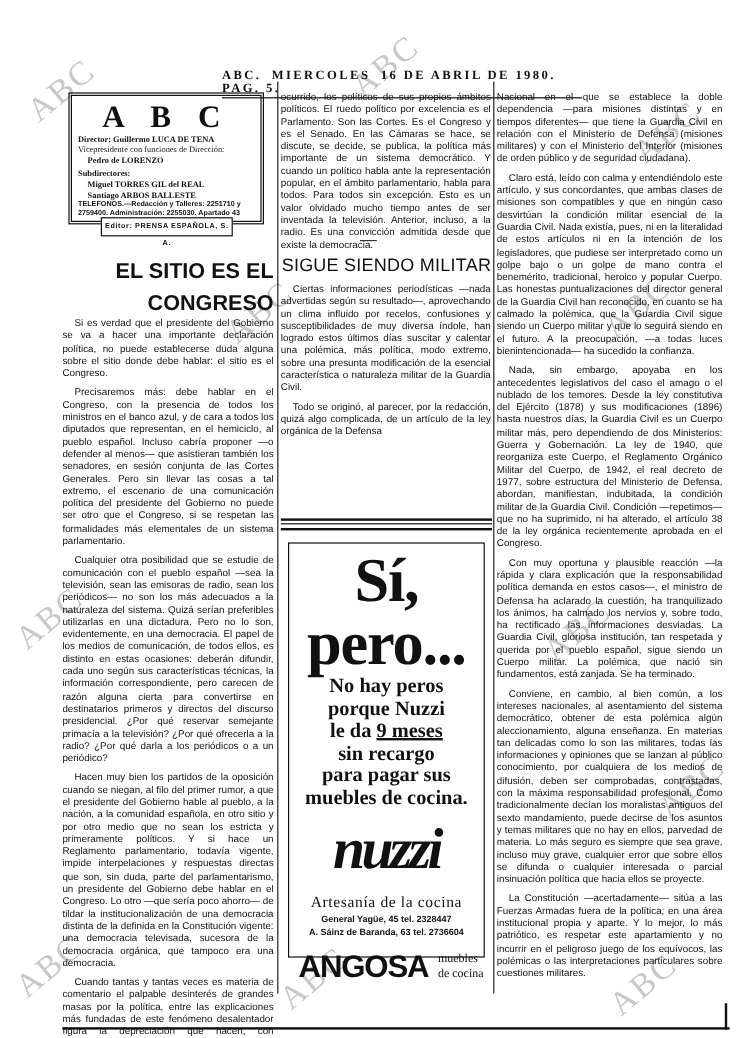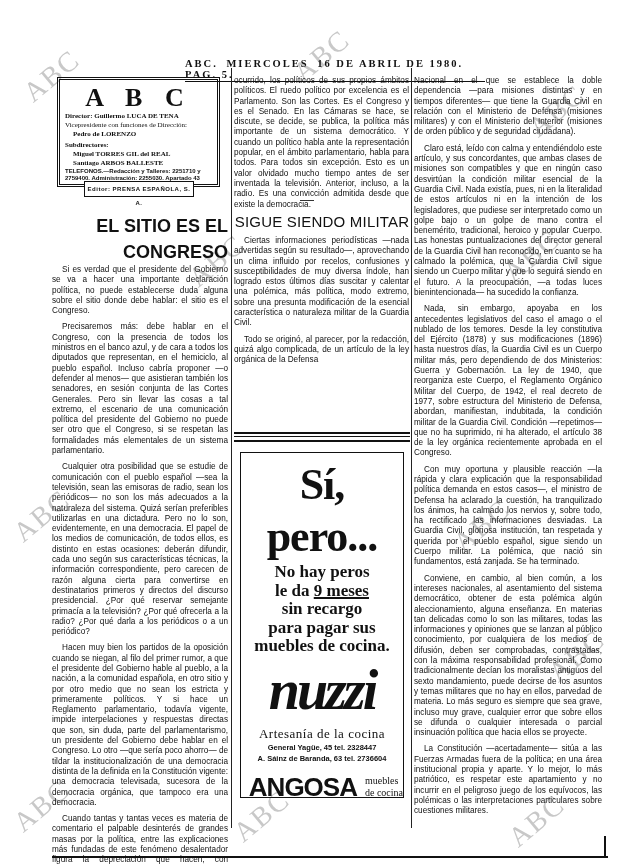--- a/index.html
+++ b/index.html
@@ -44,24 +44,24 @@
     font-size: 15px; line-height: 18px; letter-spacing: 0.2px; white-space: nowrap;
   }
   .mid-sep { position: absolute; left: 300px; top: 200px; width: 14px; height: 1px; background: #333; }
   .mid-body { position: absolute; left: 234px; top: 236px; width: 175px; font-size: 8.2px; line-height: 10.3px; text-align: justify; }
   .mid-body p { margin: 0 0 6px 0; text-indent: 10px; }
   .double-rule { position: absolute; left: 234px; width: 176px; height: 2px; background: #111; }
   .ad {
     position: absolute; left: 240px; top: 452px; width: 164px; height: 346px; border: 1.5px solid #111; box-sizing: border-box;
     font-family: "Liberation Serif", serif; text-align: center;
   }
-  .ad .headline { font-size: 44px; font-weight: bold; line-height: 52px; margin-top: 6px; letter-spacing: -1px; }
+  .ad .headline { font-size: 52px; font-weight: bold; line-height: 52px; margin-top: 6px; letter-spacing: -1px; }
   .ad .tagline { font-size: 17px; line-height: 18.5px; font-weight: bold; }
   .ad .tagline u { text-decoration-thickness: 2px; }
-  .ad .brand { font-size: 56px; font-style: italic; font-weight: bold; line-height: 60px; margin-top: 4px; letter-spacing: -3px; }
+  .ad .brand { font-size: 48px; font-style: italic; font-weight: bold; line-height: 60px; margin-top: 4px; letter-spacing: -3px; }
   .ad .subbrand { font-size: 13px; line-height: 16px; margin-top: 6px; letter-spacing: 0.5px; }
   .ad .addr { font-family: "Liberation Sans", sans-serif; font-size: 7.5px; line-height: 11px; font-weight: bold; }
   .ad .angosa-row { display: flex; align-items: center; justify-content: flex-end; margin-top: 8px; gap: 8px; }
   .ad .angosa { font-family: "Liberation Sans", sans-serif; font-weight: bold; font-size: 26px; letter-spacing: -1px; }
   .ad .angosa-sub { font-size: 10px; line-height: 12px; text-align: left; }
   .bottom-rule { position: absolute; left: 52px; top: 856px; width: 556px; height: 2px; background: #111; }
   .right-edge { position: absolute; left: 604px; top: 836px; width: 2px; height: 22px; background: #111; }
 </style>
 </head>
 <body>
@@ -123,20 +123,21 @@
   <p>Todo se originó, al parecer, por la redacción, quizá algo complicada, de un artículo de la ley orgánica de la Defensa</p>
 </div>
 <div class="double-rule" style="top:432px;"></div>
 <div class="double-rule" style="top:436px;height:1px;"></div>
 <div class="double-rule" style="top:440px;"></div>
 
 <div class="ad">
   <div class="headline">Sí, pero...</div>
   <div class="tagline">
     <div>No hay peros</div>
+    <div>porque Nuzzi</div>
     <div><span>le da </span><u>9 meses</u></div>
     <div>sin recargo</div>
     <div>para pagar sus</div>
     <div>muebles de cocina.</div>
   </div>
   <div class="brand">nuzzi</div>
   <div class="subbrand">Artesanía de la cocina</div>
   <div class="addr">General Yagüe, 45  tel. 2328447</div>
   <div class="addr">A. Sáinz de Baranda, 63  tel. 2736604</div>
   <div class="angosa-row">

